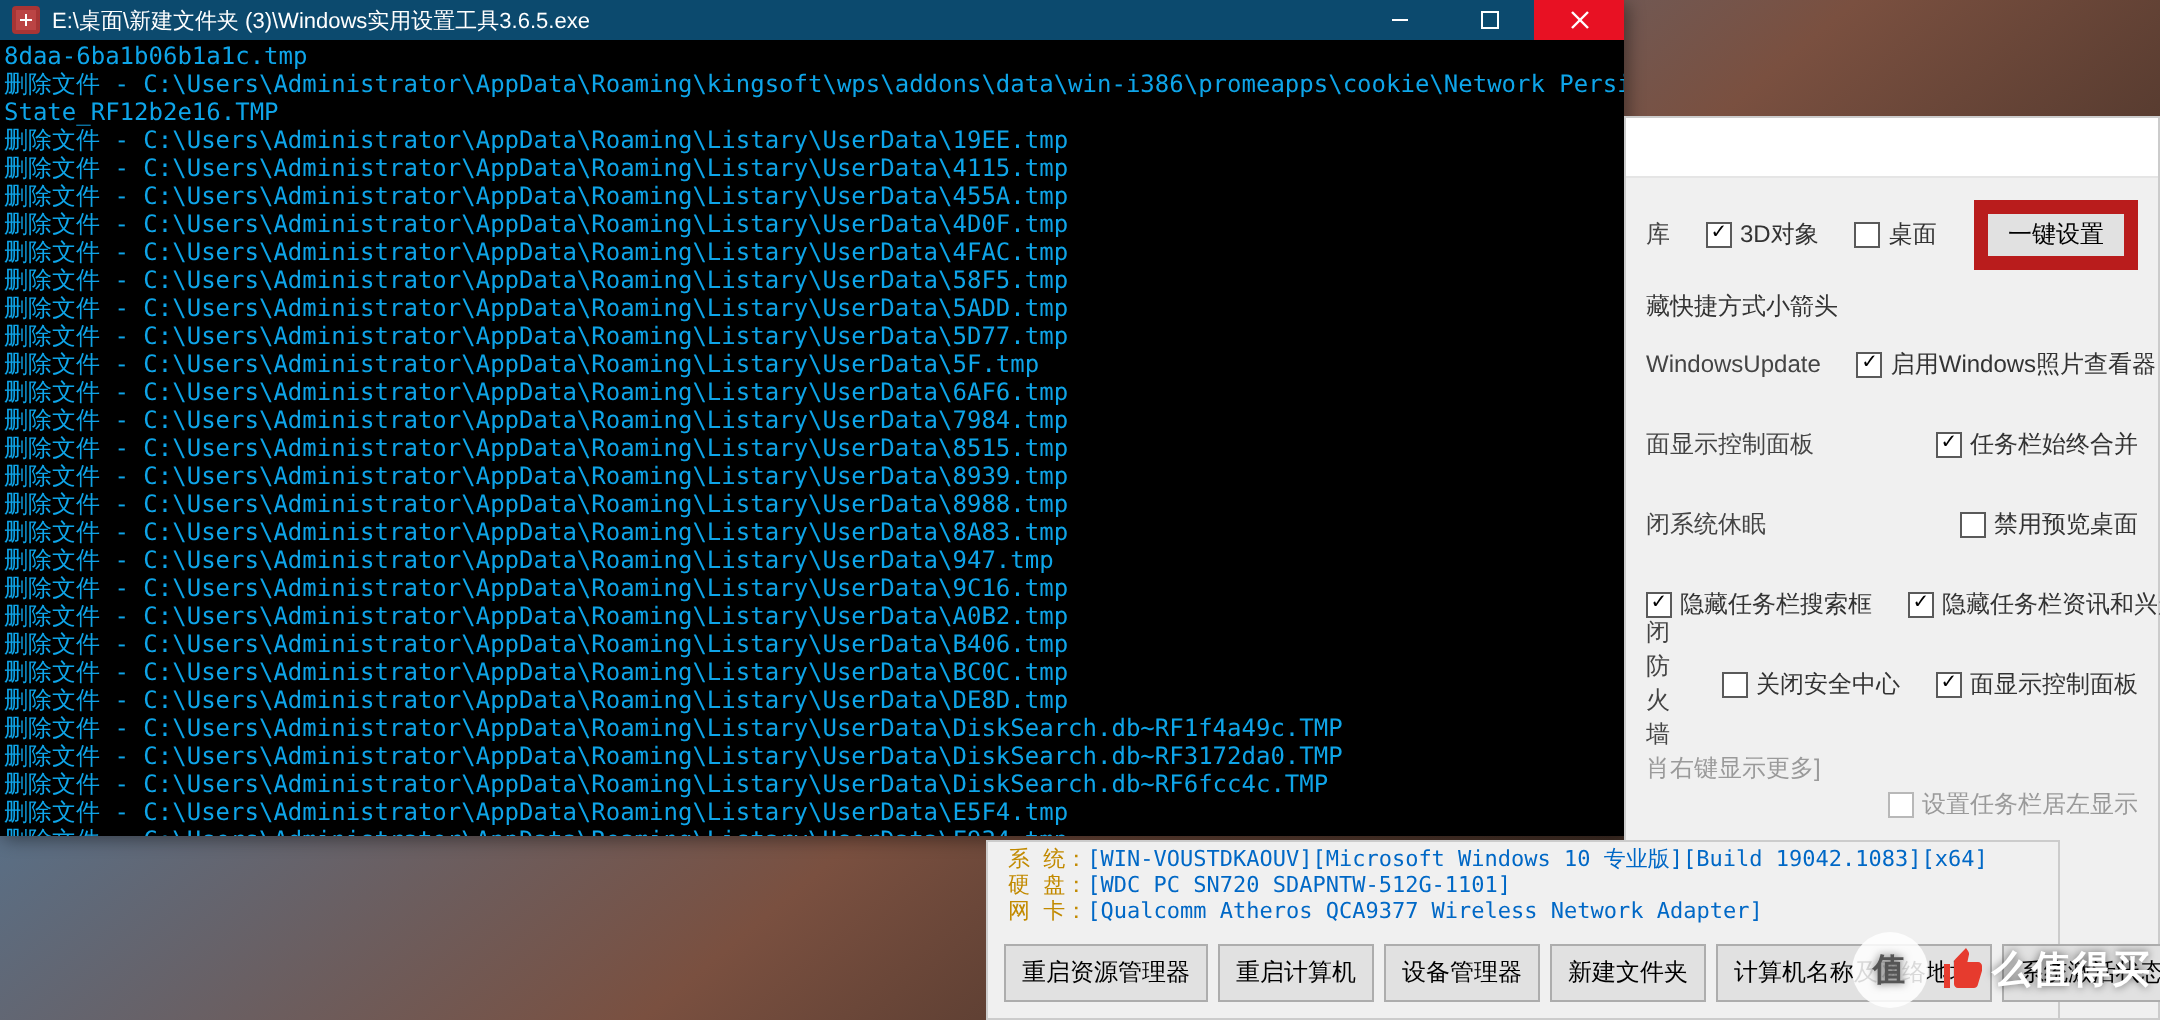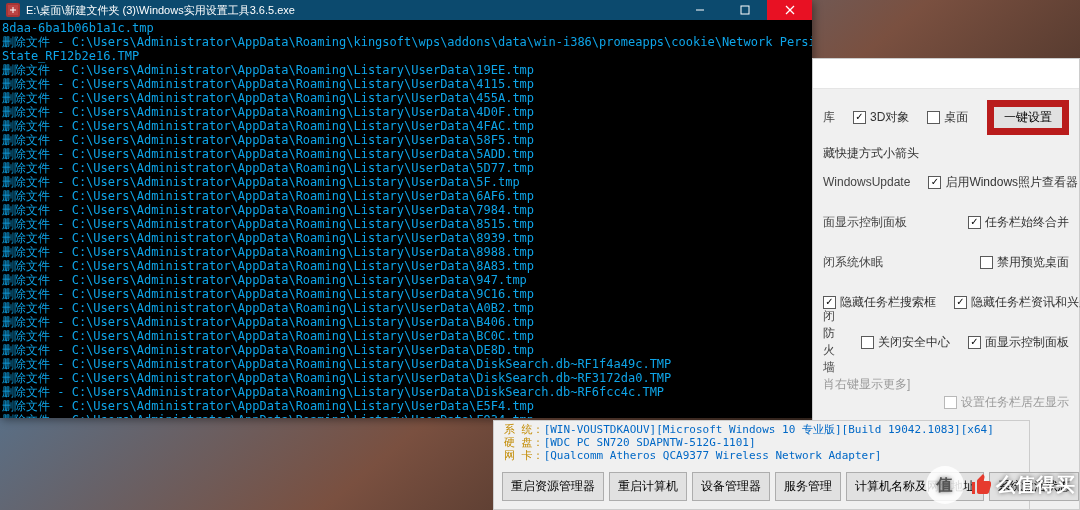--- a/index.html
+++ b/index.html
@@ -244,21 +244,21 @@
       <span class="lbl">硬  盘：</span><span class="val">[WDC PC SN720 SDAPNTW-512G-1101]</span>
     </div>
     <div>
       <span class="lbl">网  卡：</span><span class="val">[Qualcomm Atheros QCA9377 Wireless Network Adapter]</span>
     </div>
   </div>
   <div class="btn-row">
     <button class="b-btn">重启资源管理器</button>
     <button class="b-btn">重启计算机</button>
     <button class="b-btn">设备管理器</button>
-    <button class="b-btn">服务管理</button>
+    <button class="b-btn">新建文件夹</button>
     <button class="b-btn">计算机名称及网络地址</button>
     <button class="b-btn">系统激活状态</button>
 
   </div>
 </div>
 
 <div class="watermark">
   <span class="wm-badge">值</span>
   <span class="thumb-up">
     <svg viewBox="0 0 24 24">

